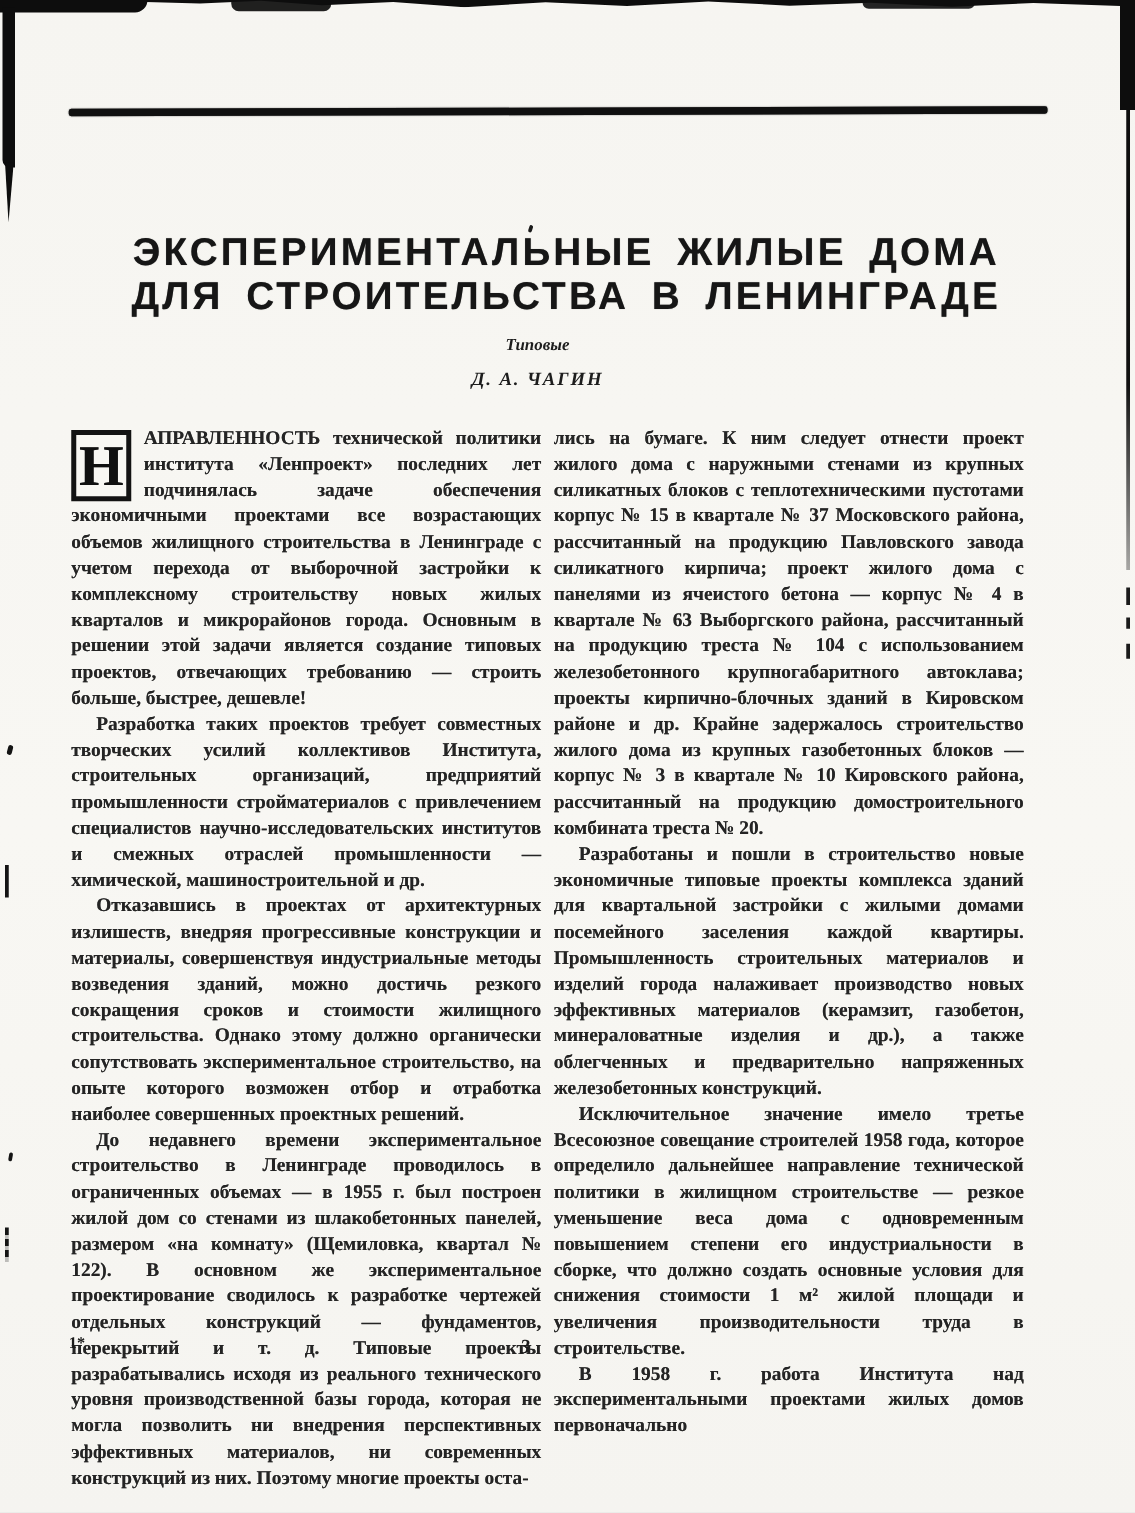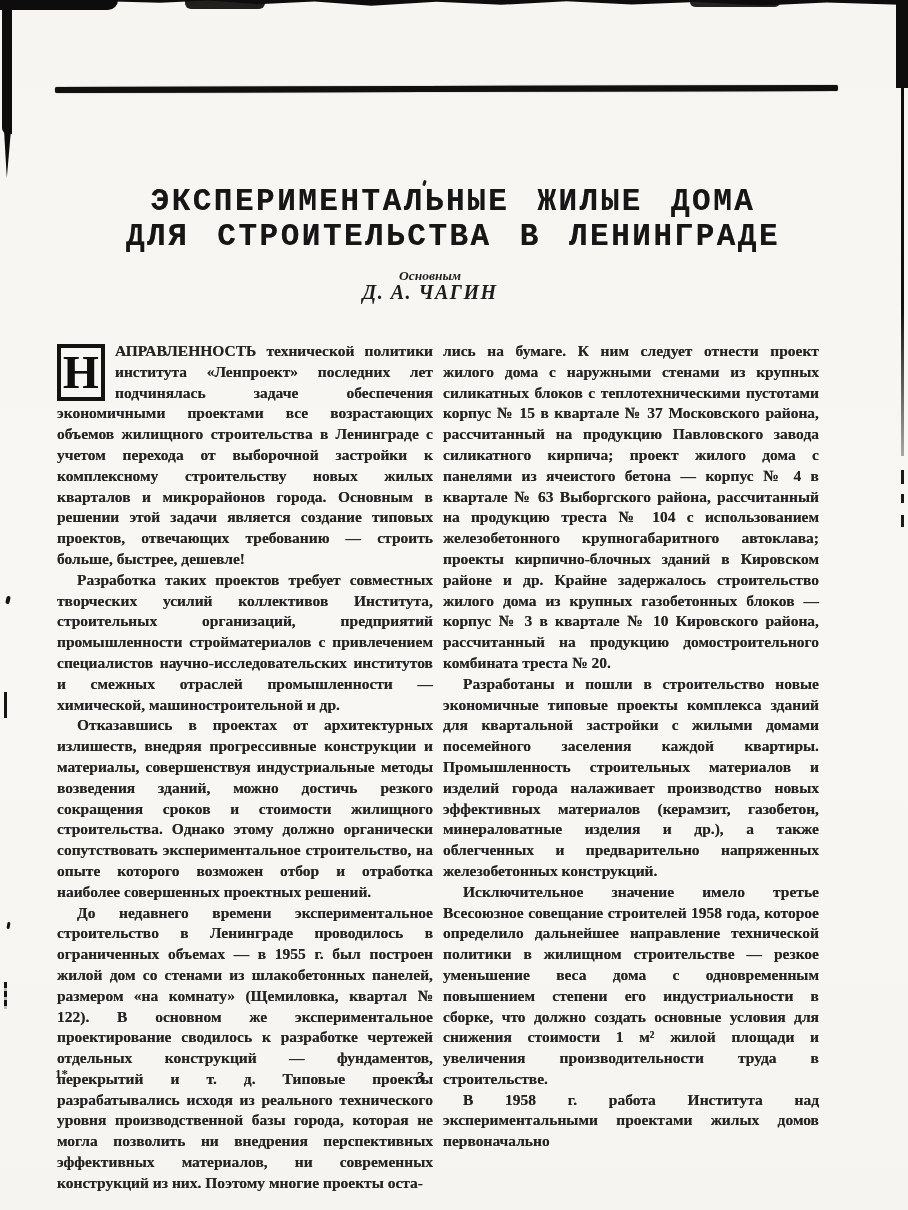--- a/index.html
+++ b/index.html
@@ -24,27 +24,27 @@
   .m1{left:6px;top:596px;width:4px;height:8px;border-radius:2px;transform:rotate(14deg);}
   .m2{left:4px;top:692px;width:3px;height:26px;}
   .m3{left:7px;top:922px;width:3px;height:7px;border-radius:2px;transform:rotate(10deg);}
   .m4{left:4px;top:982px;width:3px;height:27px;background:repeating-linear-gradient(180deg,#141414 0 6px,rgba(20,20,20,.25) 6px 9px);}
   .speck{left:423px;top:180px;width:3px;height:6px;border-radius:2px;transform:rotate(18deg);background:#1a1a1a;}
   
   .rule{position:absolute;left:55px;top:86px;width:783px;height:6px;background:#101010;
         transform:rotate(-0.15deg);border-radius:2px;
         box-shadow:0 0 1px #333;}
   .title{position:absolute;left:57px;top:184px;width:792px;text-align:center;
-         font-family:Liberation Mono, monospace;font-weight:bold;font-size:31px;
+         font-family:Liberation Sans, sans-serif;font-weight:bold;font-size:31px;
          line-height:35px;letter-spacing:2.5px;word-spacing:7px;color:#161616;
          text-shadow:0 0 .6px rgba(0,0,0,.55);}
   .byline{position:absolute;left:30px;top:268px;width:800px;text-align:center;
           font-family:"Liberation Serif",serif;font-style:italic;font-weight:bold;color:#1d1d1d;}
   .byline .role{font-size:13.5px;line-height:15px;}
-  .byline .name{font-size:20px;line-height:17px;letter-spacing:1.5px;margin-top:1px;}
+  .byline .name{font-size:15px;line-height:17px;letter-spacing:1.5px;margin-top:13px;}
   
   .columns{position:absolute;left:57px;top:341px;width:762px;display:flex;gap:10px;}
   .col{width:376px;}
   .para{margin:0;font-family:"Liberation Serif",serif;font-weight:bold;
         font-size:15.5px;line-height:20.8px;text-align:justify;color:#242424;
         text-shadow:0 0 .5px rgba(20,20,20,.6);}
   .para.indent{text-indent:20px;}
   .dropcap{float:left;width:40px;height:49px;margin:3px 10px 2px 0;
            border:4px solid #131313;display:flex;align-items:center;justify-content:center;
            font-family:"Liberation Serif",serif;font-weight:bold;font-size:46px;line-height:46px;
@@ -78,21 +78,21 @@
   <div class="art speck"></div>
 
   <div class="rule"></div>
 
   <div class="title">
     <div>ЭКСПЕРИМЕНТАЛЬНЫЕ ЖИЛЫЕ ДОМА</div>
     <div>ДЛЯ СТРОИТЕЛЬСТВА В ЛЕНИНГРАДЕ</div>
   </div>
 
   <div class="byline">
-    <div class="role">Основным</div>
+    <div class="role">Типовые</div>
     <div class="name">Д. А. ЧАГИН</div>
   </div>
 
   <div class="columns">
     <div class="col">
       <p class="para">
         <span class="dropcap">Н</span><span>АПРАВЛЕННОСТЬ технической политики института «Ленпроект» последних лет подчинялась задаче обеспечения экономичными проектами все возрастающих объемов жилищного строительства в Ленинграде с учетом перехода от выборочной застройки к комплексному строительству новых жилых кварталов и микрорайонов города. Основным в решении этой задачи является создание типовых проектов, отвечающих требованию — строить больше, быстрее, дешевле!</span>
       </p>
       <div>
           <p class="para indent">Разработка таких проектов требует совместных творческих усилий коллективов Института, строительных организаций, предприятий промышленности стройматериалов с привлечением специалистов научно-исследовательских институтов и смежных отраслей промышленности — химической, машиностроительной и др.</p>

